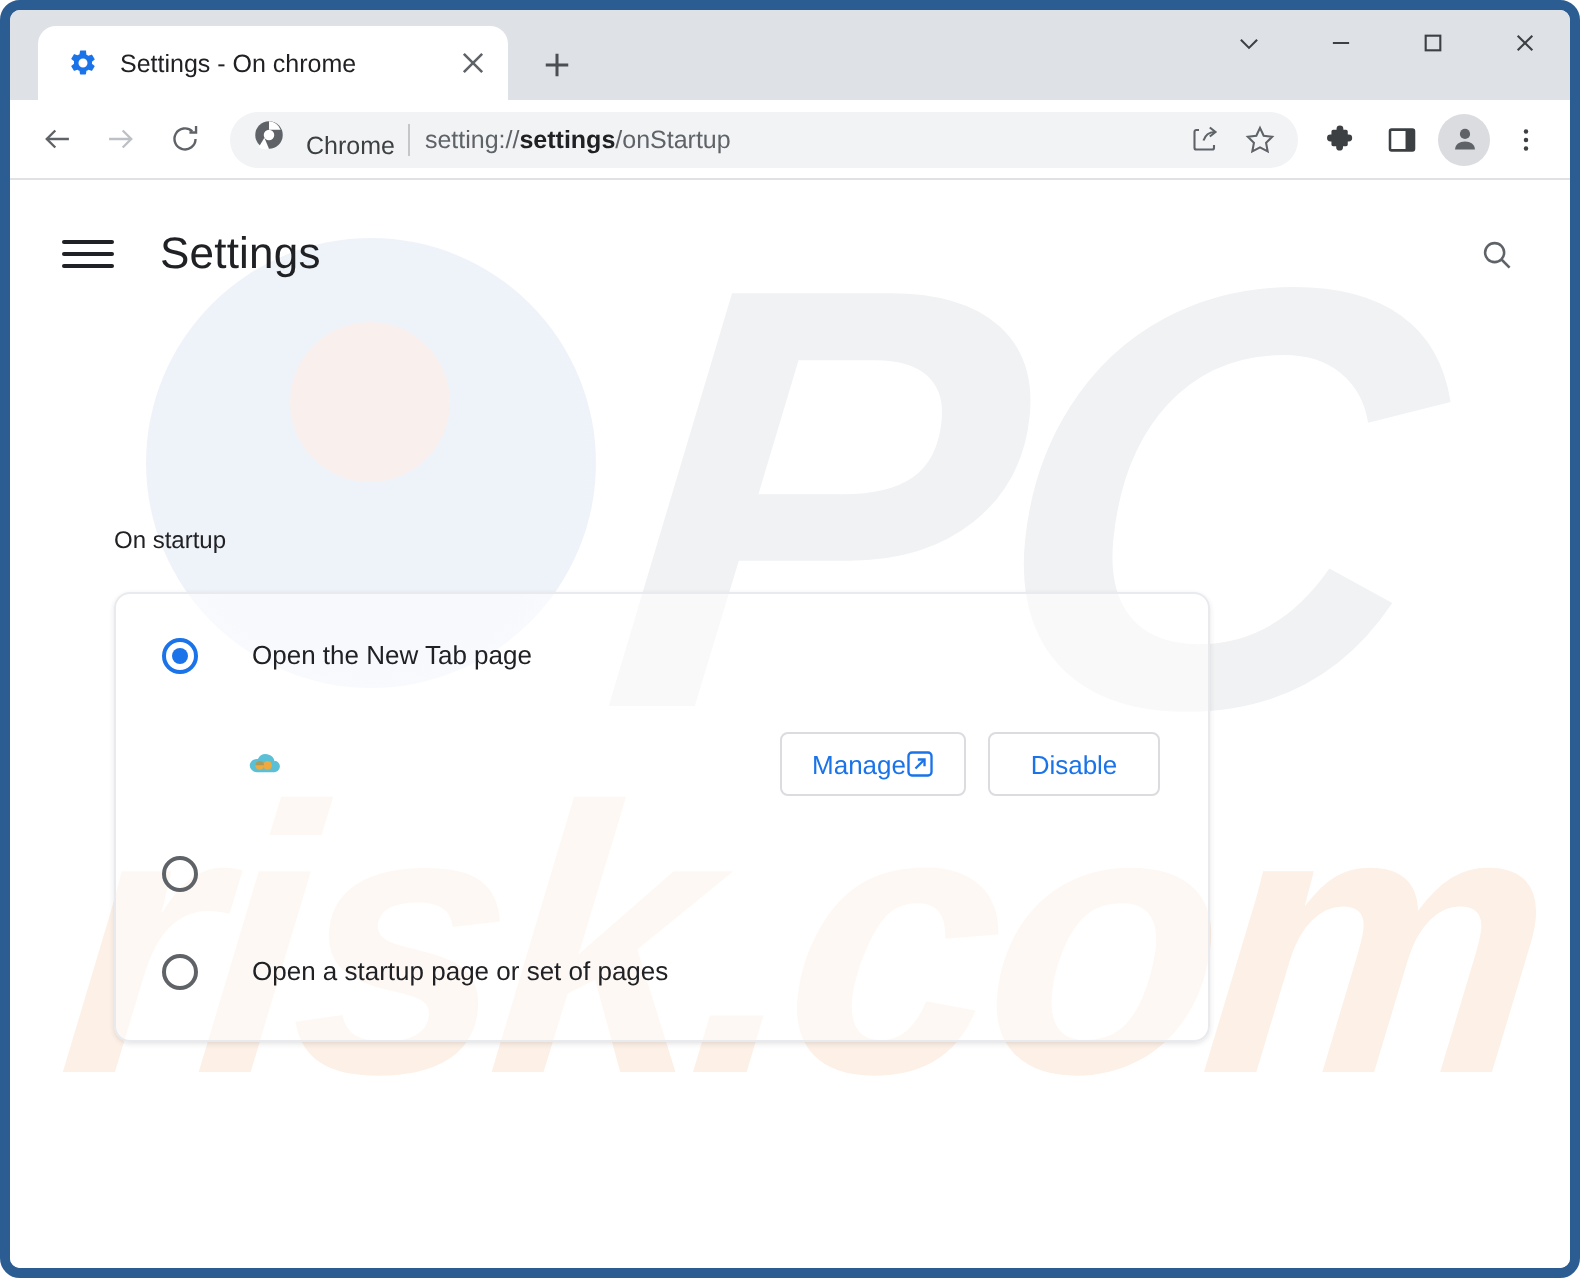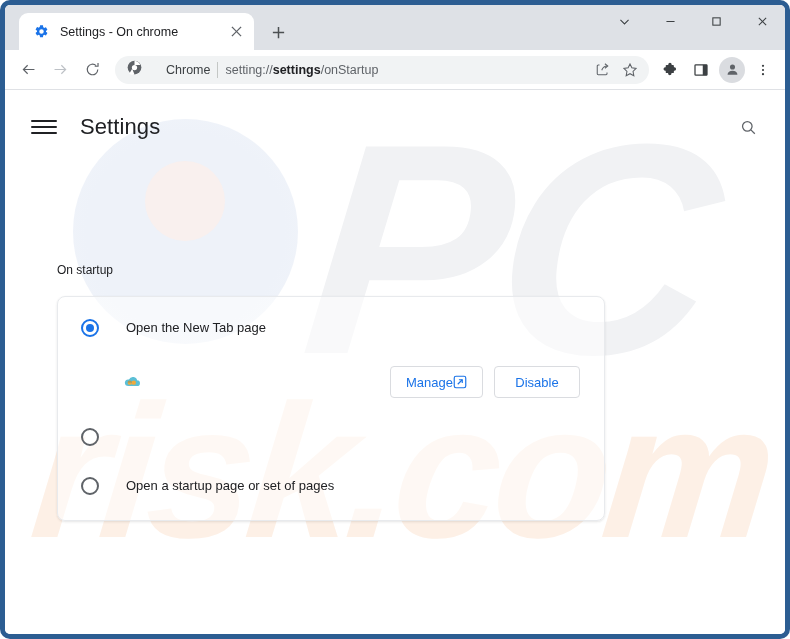--- a/index.html
+++ b/index.html
@@ -107,21 +107,21 @@
     height: 28px;
     margin: 0 6px 0 6px;
     background: #f1f3f4;
     border-radius: 14px;
     display: flex;
     align-items: center;
     padding: 0 6px 0 12px;
     gap: 7px;
     min-width: 0;
   }
-  .omni-chip { display:flex; align-items:center; gap:24px; flex: 0 0 auto; }
+  .omni-chip { display:flex; align-items:flex-end; gap:11px; flex: 0 0 auto; }
   .omni-chip-label { font-size: 12.5px; color: #3c4043; }
   .omni-sep { width: 1px; height: 16px; background: #c4c7c5; flex: 0 0 1px; }
   .omni-url {
     flex: 1 1 auto;
     font-size: 12.5px;
     color: #5f6368;
     white-space: nowrap;
     overflow: hidden;
     min-width: 0;
   }

